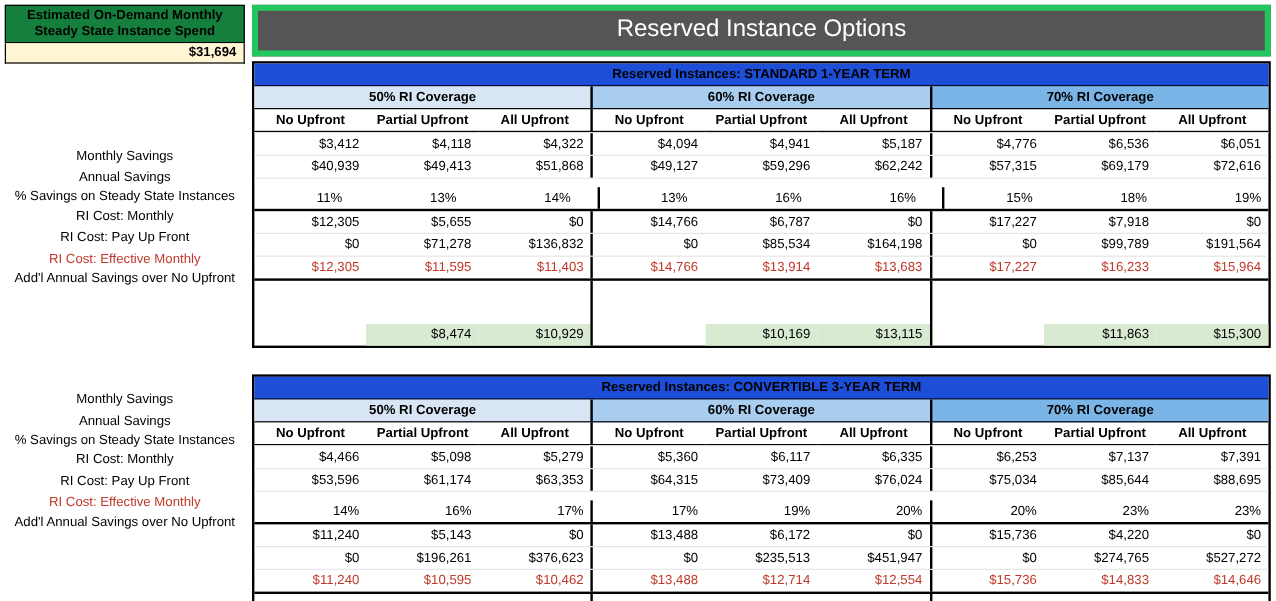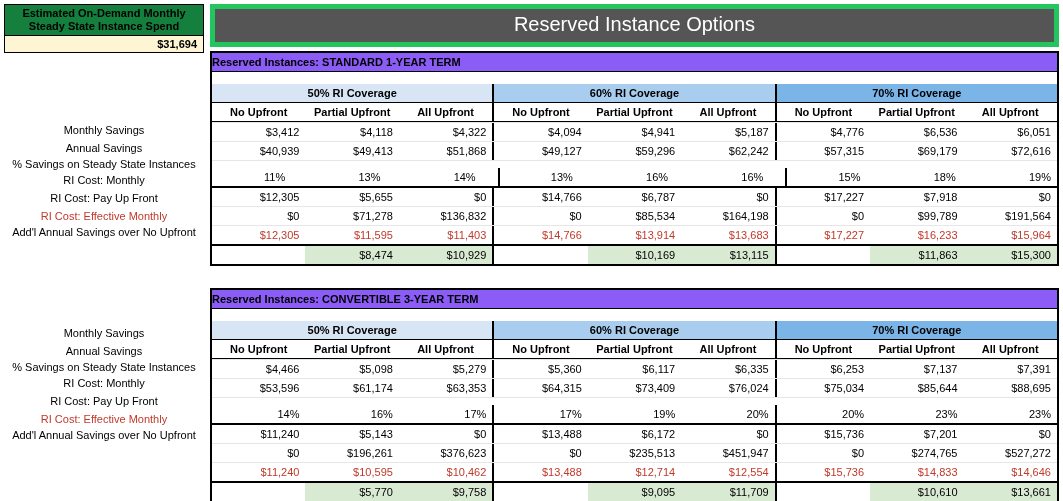--- a/index.html
+++ b/index.html
@@ -50,35 +50,34 @@
     border: 5px solid #22c55e;
   }
   .section {
     border: 2px solid #000;
     margin-top: 4px;
     display: flex;
     flex-direction: column;
   }
   .secthdr {
     font-weight: bold;
-    text-align: left;
+    text-align: center;
     padding: 3px 0;
     border-bottom: 1px solid #000;
-    background: #8b5cf6;
+    background: #1d4ed8;
   }
   .covrow, .subrow, .datarow {
     display: flex;
   }
   .covcell {
     flex: 1;
     text-align: center;
     font-weight: bold;
     padding: 3px 0;
     border-bottom: 1px solid #000;
-    margin-top: 12px;
   }
   .covcell + .covcell { border-left: 2px solid #000; }
   .cov50 { background: #d7e5f4; }
   .cov60 { background: #a9cdee; }
   .cov70 { background: #7bb5e8; }
   .subcell {
     flex: 1;
     text-align: center;
     font-weight: bold;
     padding: 3px 0;
@@ -89,21 +88,21 @@
   .cell {
     flex: 1;
     text-align: right;
     padding: 3px 6px;
   }
   .cell.groupstart { border-left: 2px solid #000; }
   .datarow { border-top: 1px solid #e6e6e6; }
   .datarow.topline { border-top: 2px solid #000; }
   .datarow.red .cell { color: #c0392b; }
   .datarow.addl { border-top: 2px solid #000; }
-  .datarow.addl .cell.hl { background: #d9ead3; }
+  .datarow.addl .cell.hl { background: #d9ead3; margin-top: 36px; }
   .label {
     text-align: center;
     padding: 3px 6px;
   }
   .labelstack {
     display: flex;
     flex-direction: column;
   }
   .spaceblock { height: 18px; }
   .twoLine { line-height: 1.1; padding-top:1px; padding-bottom:1px; }
@@ -303,21 +302,21 @@
             <div class="cell">23%</div>
           </div>
           <div class="datarow topline">
             <div class="cell">$11,240</div>
             <div class="cell">$5,143</div>
             <div class="cell">$0</div>
             <div class="cell groupstart">$13,488</div>
             <div class="cell">$6,172</div>
             <div class="cell">$0</div>
             <div class="cell groupstart">$15,736</div>
-            <div class="cell">$7,201</div>
+            <div class="cell">$4,220</div>
             <div class="cell">$0</div>
           </div>
           <div class="datarow">
             <div class="cell">$0</div>
             <div class="cell">$196,261</div>
             <div class="cell">$376,623</div>
             <div class="cell groupstart">$0</div>
             <div class="cell">$235,513</div>
             <div class="cell">$451,947</div>
             <div class="cell groupstart">$0</div>

